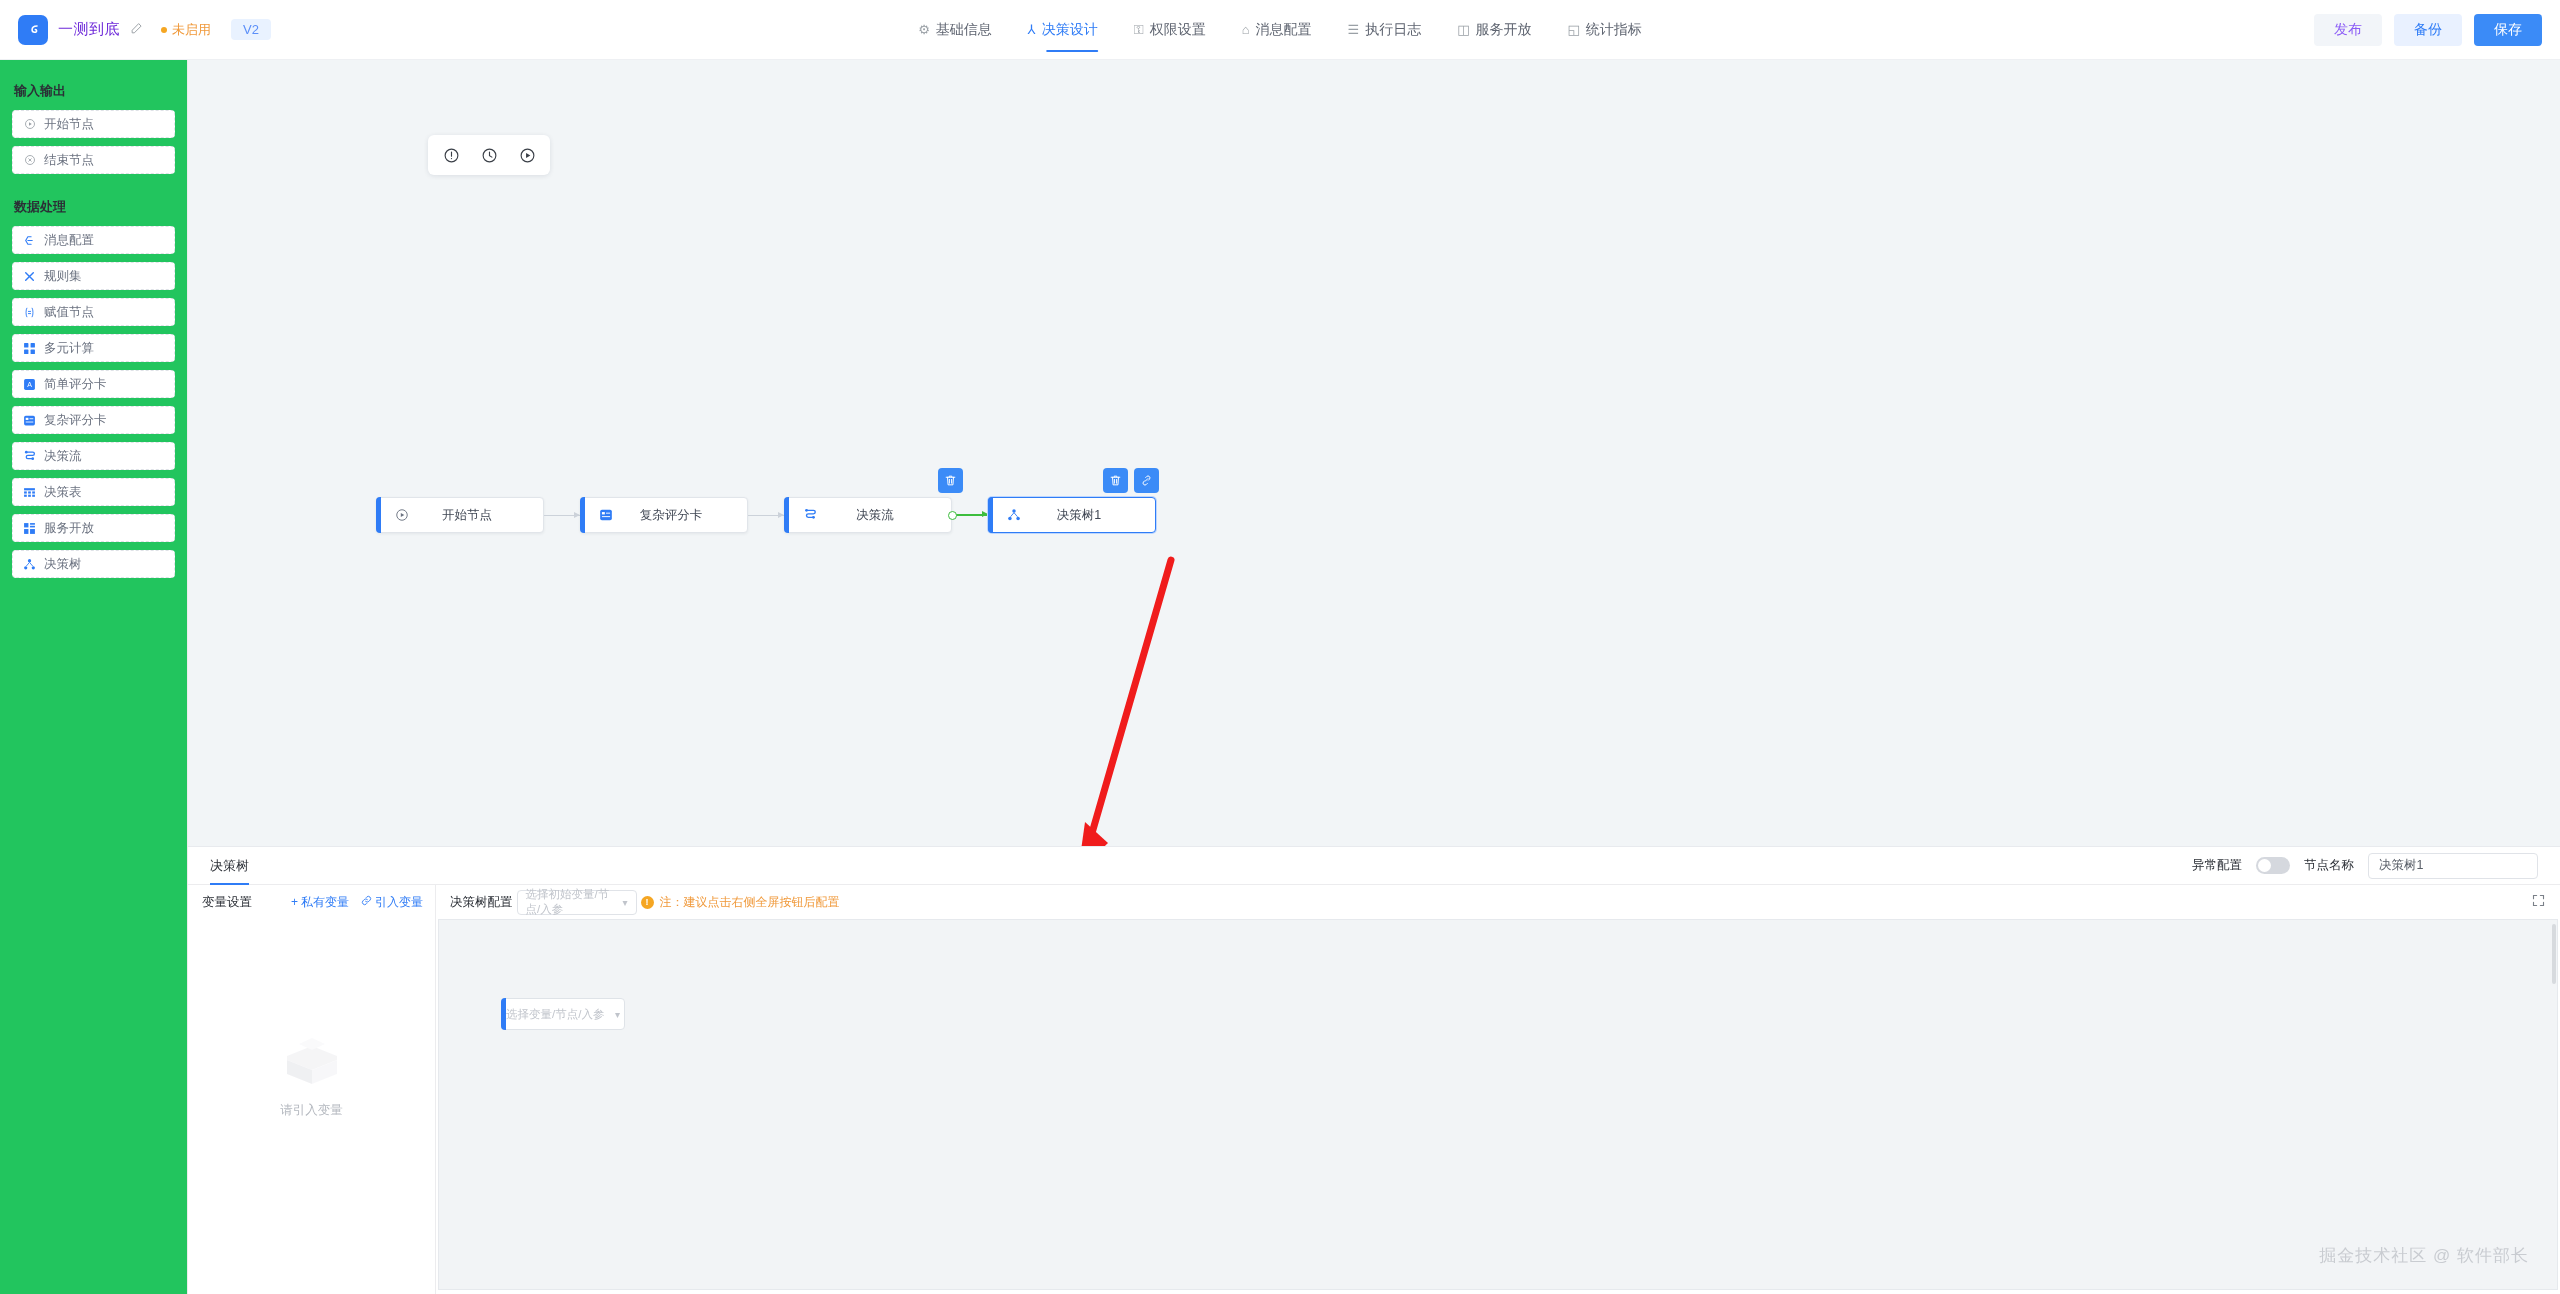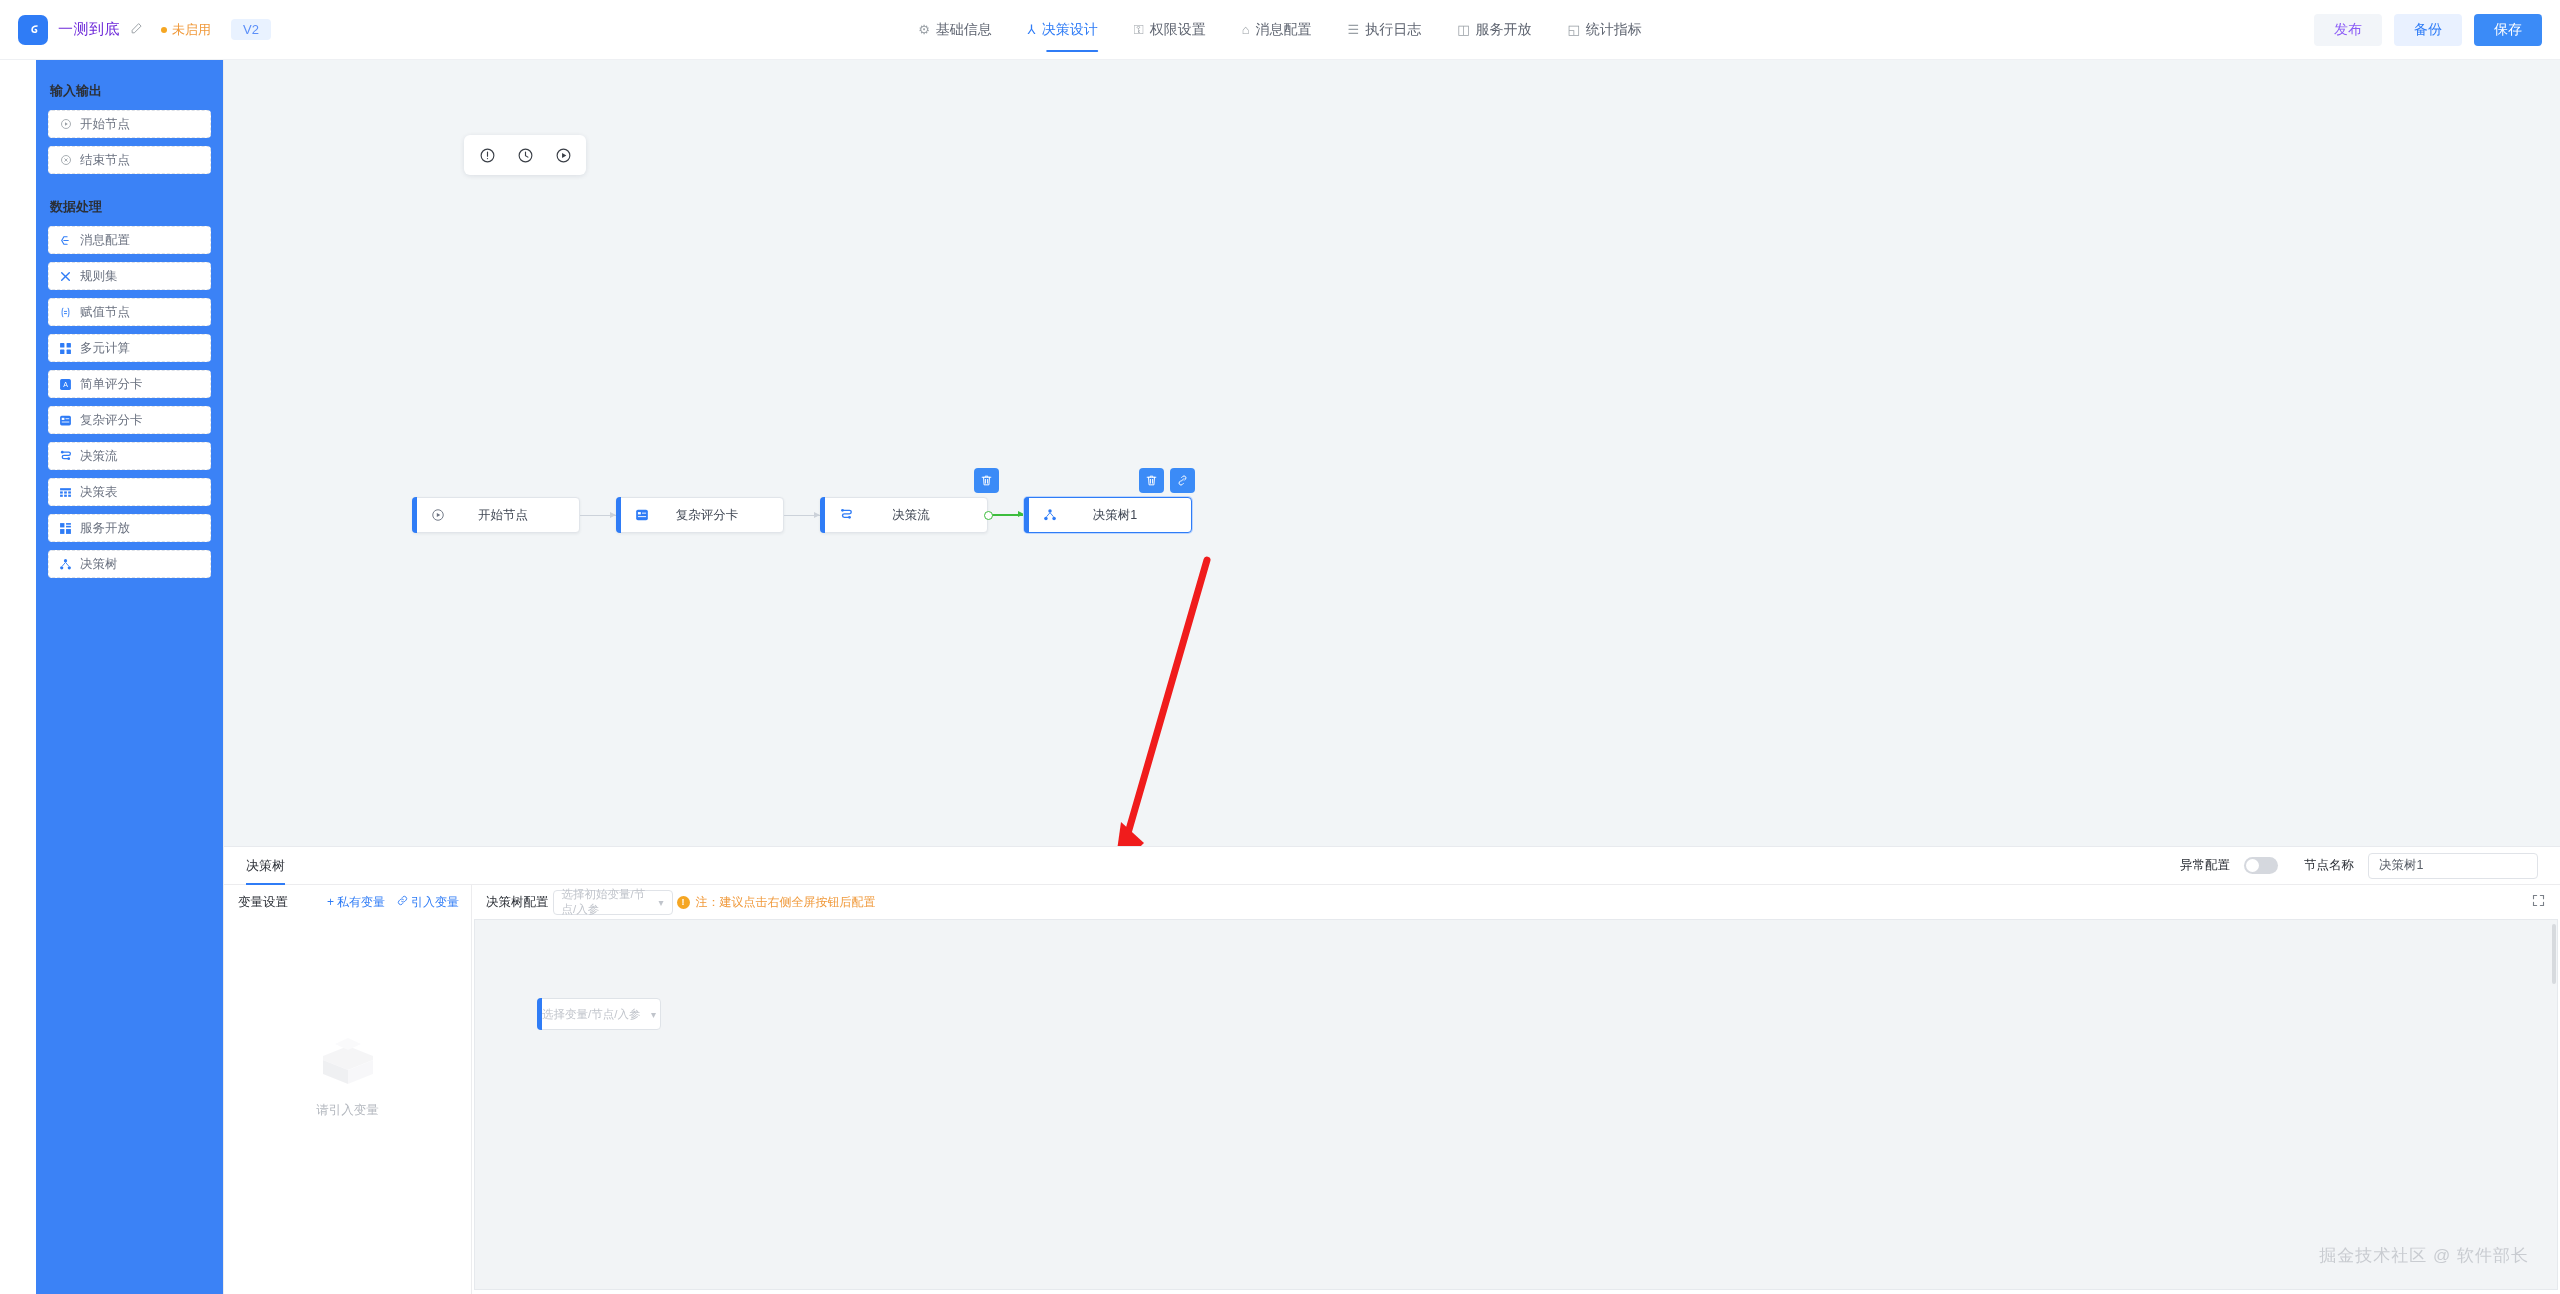--- a/index.html
+++ b/index.html
@@ -61,23 +61,22 @@
   .btn-disabled { background: #f2f5f9; color: #8b5cf6; cursor: not-allowed; }
   .btn-ghost { background: #e9f1ff; color: #2f7cf6; }
   .btn-primary { background: #3b8bf7; color: #fff; }
 
   
   .body { display: flex; height: 1234px; }
 
   
   .palette {
     width: 188px; min-width: 188px; height: 100%;
-    background: #3b82f6; border-right: 1px solid #ececec;
+    background: #22c55e; border-right: 1px solid #ececec;
     padding: 14px 12px 11px 12px;
-    margin-left: 36px;
   }
   .pal-section { font-size: 13px; font-weight: bold; color: #2b2f36; margin: 8px 0 10px 2px; }
   .pal-section.second { margin-top: 24px; }
   .pal-item {
     height: 28px; border: 1px dashed #dfe2e7; border-radius: 4px;
     display: flex; align-items: center; gap: 8px;
     padding: 0 10px; margin-bottom: 8px;
     font-size: 12.5px; color: #6b7280; cursor: grab; background: #fff;
   }
   .pal-ico { width: 13px; height: 13px; display: inline-flex; align-items: center; justify-content: center; }
@@ -149,21 +148,21 @@
   }
   .bp-tab {
     font-size: 13px; color: #2b2f36; height: 38px;
     display: flex; align-items: center; position: relative; cursor: pointer;
   }
   .bp-tab.active:after {
     content: ""; position: absolute; left: 0; right: 0; bottom: 0;
     height: 2px; background: #2f7cf6;
   }
   .bp-right { margin-left: auto; display: flex; align-items: center; gap: 14px; padding-right: 22px; }
-  .bp-lbl { font-size: 12.5px; color: #2b2f36; margin-left: 12px; }
+  .bp-lbl { font-size: 12.5px; color: #2b2f36; }
   .toggle {
     width: 34px; height: 17px; border-radius: 10px; background: #d5d8de;
     position: relative; cursor: pointer;
   }
   .toggle:after {
     content: ""; position: absolute; left: 2px; top: 2px;
     width: 13px; height: 13px; border-radius: 50%; background: #fff;
   }
   .name-input {
     width: 170px; height: 26px; border: 1px solid #e0e3e8; border-radius: 4px;

